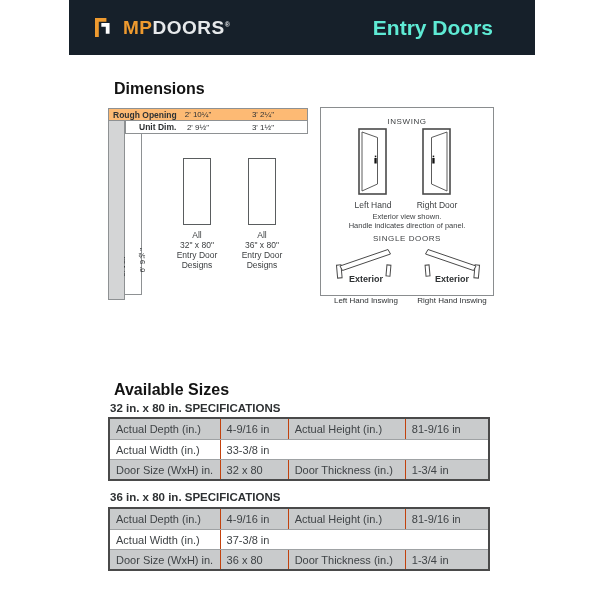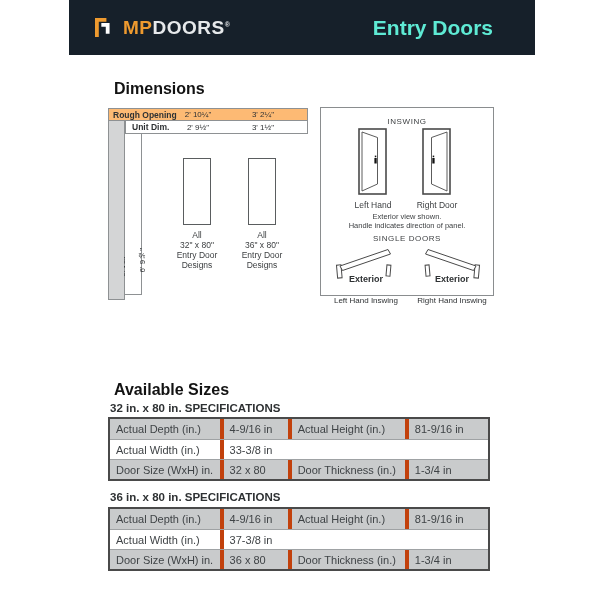--- a/index.html
+++ b/index.html
@@ -23,21 +23,21 @@
   .spec-h{position:absolute;left:110px;font-size:11.5px;font-weight:bold;color:#2e3133;margin:0;}
 
   
   .dim-diagram{position:absolute;left:108px;top:108px;width:200px;height:192px;}
   .dim-row{position:absolute;box-sizing:border-box;font-size:8.5px;color:#2e3133;
            border:1px solid #8e9193;display:flex;align-items:center;}
   .dim-row-gray{left:0;top:0;width:200px;height:13px;background:#fdba74;}
   .dim-row-white{left:17px;top:13px;width:183px;height:13px;background:#fff;border-top:none;}
   .dim-row-label{font-weight:bold;white-space:nowrap;}
   .dim-row-gray .dim-row-label{padding-left:4px;}
-  .dim-row-white .dim-row-label{padding-left:6px;}
+  .dim-row-white .dim-row-label{padding-left:13px;}
   .dim-val{position:absolute;width:70px;text-align:center;font-weight:normal;font-size:8px;color:#2e3133;}
   .dv1{left:54px;}  .dv2{left:119px;}
   .dim-row-white .dv1{left:37px;} .dim-row-white .dv2{left:102px;}
   .vbar{position:absolute;box-sizing:border-box;border:1px solid #8e9193;}
   .vbar-gray{left:0;top:13px;width:17px;height:179px;background:#d4d5d6;border-top:none;}
   .vbar-white{left:17px;top:26px;width:17px;height:161px;background:#fff;border-top:none;border-left:none;}
   .vtext{position:absolute;bottom:22px;left:50%;transform:translateX(-50%) ;
          writing-mode:vertical-rl;text-orientation:mixed;rotate:180deg;
          font-size:8px;color:#2e3133;white-space:nowrap;}
   .door-outline{position:absolute;top:50px;width:28px;height:67px;background:#fff;
@@ -70,21 +70,21 @@
   .ext-lh{left:8px;} .ext-rh{left:94px;}
 
   
   .spec-table{position:absolute;left:108px;width:382px;border:2px solid #4a4a4a;
               box-sizing:border-box;background:#fff;}
   .srow{display:flex;height:20px;box-sizing:border-box;}
   .srow + .srow{border-top:1px solid #9fa2a4;}
   .srow.gray{background:#c9cbcc;}
   .scell{box-sizing:border-box;display:flex;align-items:center;padding:0 6px;
          font-size:11px;color:#3f4346;white-space:nowrap;overflow:hidden;}
-  .scell.bl{border-left:4px solid #c2410c;}
+  .scell.bl{border-left:1px solid #c2410c;}
   .c1{width:29%;} .c2{width:18%;} .c3{width:31%;} .c4{width:22%;}
   .c34{width:53%;}
 
   svg{display:block;}
 </style>
 </head>
 <body>
 
 <div class="page">
 

